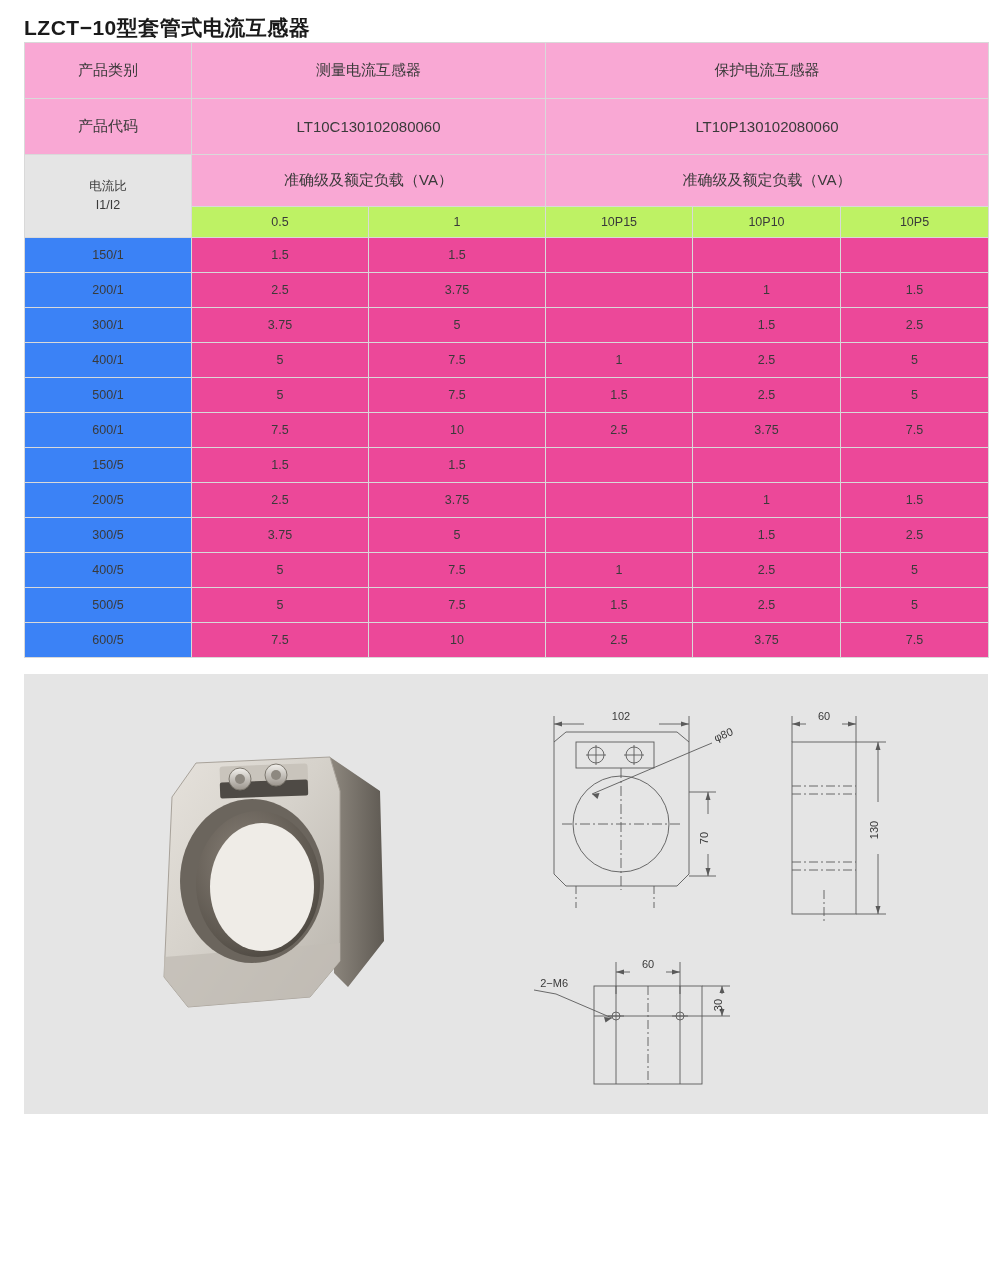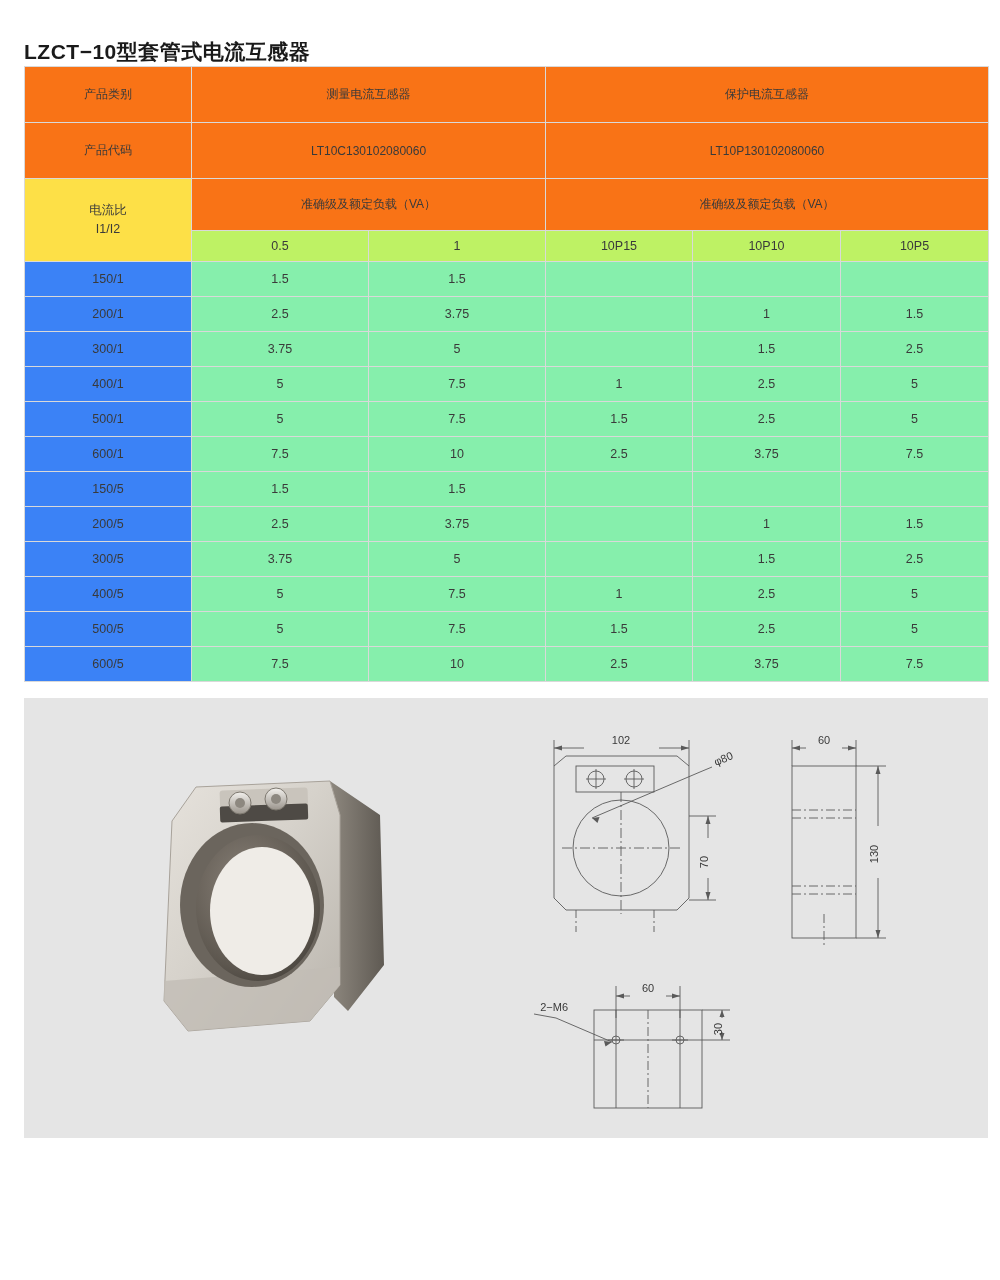--- a/index.html
+++ b/index.html
@@ -9,21 +9,21 @@
   }
   body {
     width: 1000px; height: 1280px;
     font-family: "Liberation Sans", "DejaVu Sans", sans-serif;
     color: #231f20;
     position: relative;
     overflow: hidden;
   }
   .page {
     width: 1000px; height: 1280px;
-    padding: 32px 18px 0 18px;
+    padding: 8px 18px 0 18px;
     position: relative;
   }
   
   .doc-title {
     font-size: 21px;
     font-weight: bold;
     letter-spacing: 0.5px;
     margin: 6px 0 0 6px;
     color: #1a1a1a;
   }
@@ -55,24 +55,24 @@
   }
   table.spec td, table.spec th {
     border: 1px solid #d9d9d9;
     text-align: center;
     vertical-align: middle;
     font-weight: normal;
     color: #3a3a3a;
     padding: 0 4px;
   }
   .col-cat { width: 167px; background: #ececec; }
-  .hdr-cell { background: #f97316; height: 56px; font-size: 12px; }
-  .hdr-cell-tall { background: #fde047; margin-left: 48px; }
+  .hdr-cell { background: #f9a8d4; height: 56px; font-size: 15px; }
+  .hdr-cell-tall { background: #e5e5e5; margin-left: 48px; }
   .row-label { background: #3b82f6; height: 31px; }
-  td.data { height: 35px; background: #86efac; }
+  td.data { height: 35px; background: #ec4899; }
   .sub-hdr { background: #bef264; height: 31px; }
   .ratio-label { line-height: 1.5; }
 
   
   .figure-box {
     margin: 16px 0 0 6px;
     width: 964px;
     height: 440px;
     background: #e5e5e5;
     position: relative;

